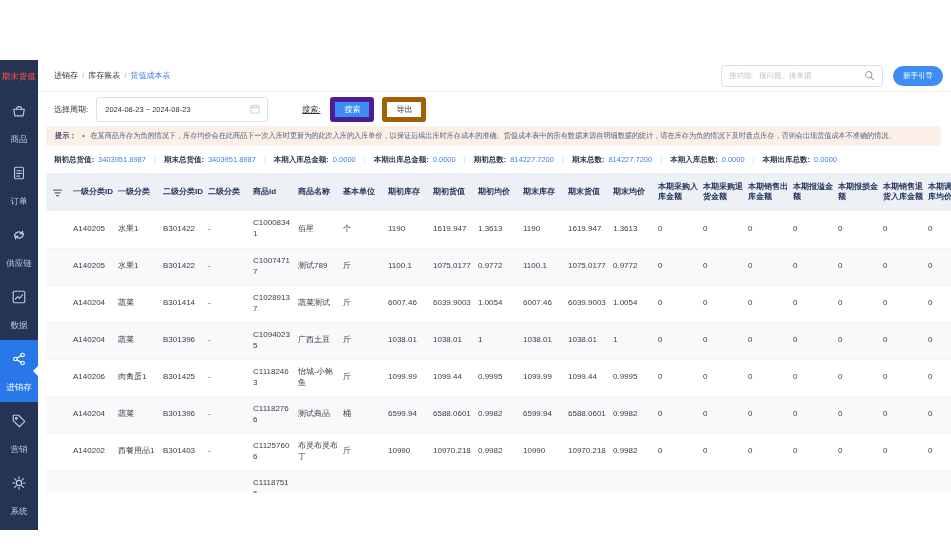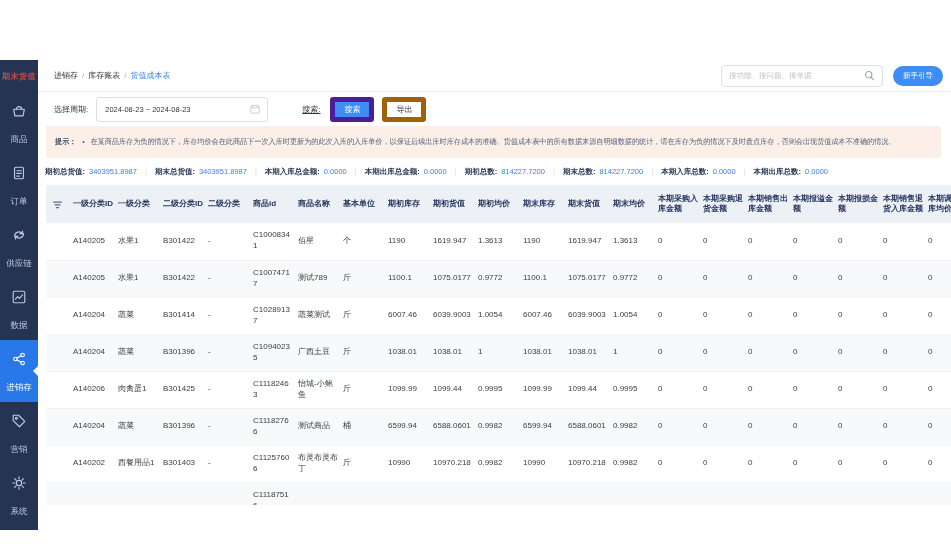--- a/index.html
+++ b/index.html
@@ -49,28 +49,28 @@
   .input-like input::placeholder { color:#bfc4cc; }
   .date-input { width:172px; margin-left:8px; }
   .date-input svg { width:10px; height:10px; margin-right:7px; flex:0 0 auto; }
   .kw-label { margin-left:34px;text-decoration:underline; }
   .kw-input { width:178px; margin-left:8px; }
   .btn { height:25px; display:flex; align-items:center; padding:0 9px; font-size:8px;
          border-radius:3px; cursor:pointer; font-family:inherit; }
   .btn-search { margin-left:10px; background:#3d8df5; color:#fff; border:5px solid #4c1d95; }
   .btn-export { margin-left:8px; background:#fff; color:#333; border:5px solid #a16207; }
 
-  .hint-bar { margin:0 10px 0 8px; height:32px; background:#fcefe7; border-radius:2px;
+  .hint-bar { margin:0 10px 0 8px; height:20px; background:#fcefe7; border-radius:2px;
               display:flex; align-items:center; padding:0 9px; overflow:hidden;text-align:center; }
   .hint-inner { display:inline-block; transform:scaleX(.95); transform-origin:0 50%;
                 white-space:nowrap; font-size:7.5px; color:#55627a; }
   .hint-prefix { font-weight:bold; color:#44516b; }
   .hint-bullet { margin:0 4px; }
 
-  .summary-row { height:27px; display:flex; align-items:center; padding-left:7px;
+  .summary-row { height:27px; display:flex; align-items:center; padding-left:16px;
                  font-size:7.5px; white-space:nowrap; overflow:hidden; }
   .sum-label { font-weight:bold; color:#2b3b55; }
   .sum-value { color:#3d7fe8; margin-left:4px; }
   .sum-sep { color:#d4d8e0; margin:0 8px; }
 
   
   .table-wrap { position:relative; margin-left:8px; width:905px; height:320px; overflow:hidden; }
   table { table-layout:fixed; border-collapse:collapse; width:924px; }
   thead th { height:38px; background:#edf0f5; font-size:8px; font-weight:bold; color:#25355e;
              text-align:left; vertical-align:middle; padding:3px 2px 3px 3px; line-height:1.3;

